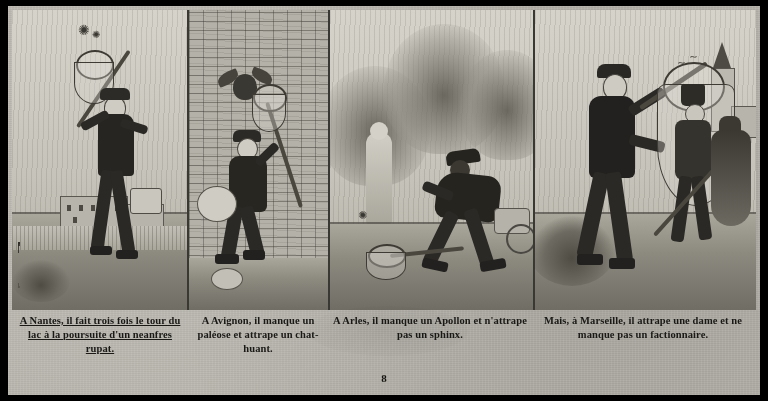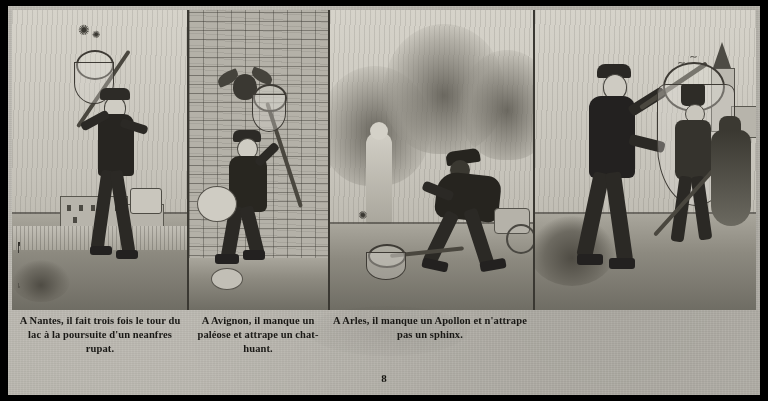--- a/index.html
+++ b/index.html
@@ -180,21 +180,21 @@
     font-family: "Liberation Serif", serif;
     font-size: 10.5px;
     line-height: 1.32;
     color: #1a1916;
     text-align: center;
     padding: 2px 4px 0 4px;
     box-sizing: border-box;
     font-weight: 600;
     letter-spacing: .1px;
   }
-  .cap.c1 { width: 176px; }
+  .cap.c1 { width: 176px; text-decoration: underline; }
   .cap.c2 { width: 140px; }
   .cap.c3 { width: 204px; }
   .cap.c4 { width: 222px; }
   .pagenum {
     position: absolute;
     left: 0; right: 0;
     top: 366px;
     text-align: center;
     font-family: "Liberation Serif", serif;
     font-size: 11px;
@@ -363,19 +363,20 @@
         <div style="position:absolute;left:184px;top:106px;width:22px;height:16px;background:#3b3932;border-radius:8px 8px 2px 2px;"></div>
         <div style="position:absolute;left:176px;top:120px;width:40px;height:96px;background:linear-gradient(180deg,#3a3831,#6b6960);border-radius:14px 14px 24px 24px;"></div>
       </div>
 
     </div>
 
     <div class="captions">
       <div class="cap c1">A Nantes, il fait trois fois le tour du lac à la poursuite d'un neanfres rupat.</div>
       <div class="cap c2">A Avignon, il manque un paléose et attrape un chat-huant.</div>
       <div class="cap c3">A Arles, il manque un Apollon et n'attrape pas un sphinx.</div>
+      <div class="cap c4">Mais, à Marseille, il attrape une dame et ne manque pas un factionnaire.</div>
     </div>
 
     <div class="pagenum">8</div>
 
     <div class="smudge" style="left:300px;top:300px;width:160px;height:50px;background:radial-gradient(ellipse,rgba(0,0,0,0.06),rgba(0,0,0,0));"></div>
   </div>
 </div>
 
 </body></html>

